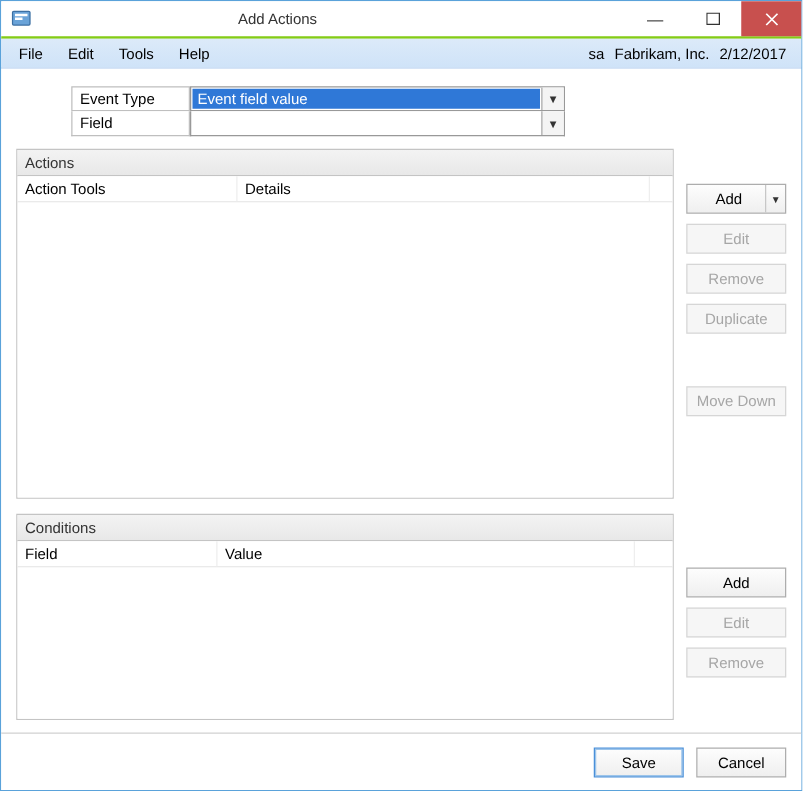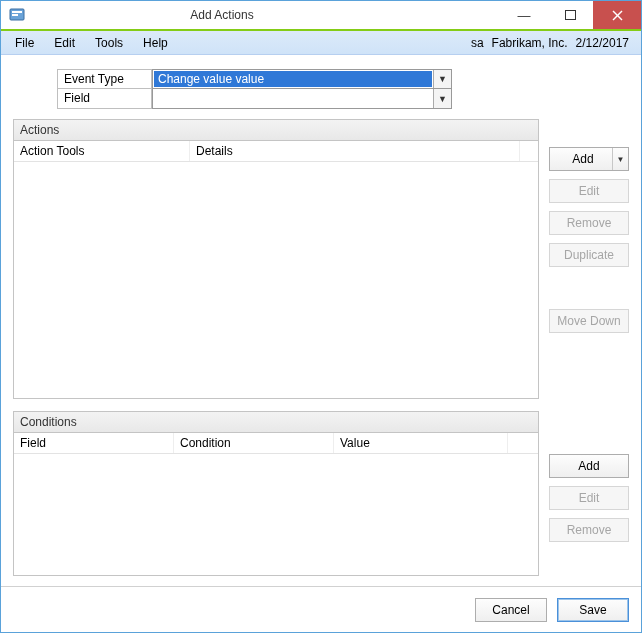--- a/index.html
+++ b/index.html
@@ -237,21 +237,21 @@
       <span>Fabrikam, Inc.</span>
       <span>2/12/2017</span>
     </div>
   </div>
 
   <div class="content">
 
     <div class="form-grid">
       <div class="lbl">Event Type</div>
       <div class="combo selected">
-        <div class="combo-text">Change value value</div>
+        <div class="combo-text">Event field value</div>
         <div class="combo-arrow">▼</div>
       </div>
       <div class="lbl" style="border-top:none">Field</div>
       <div class="combo second">
         <div class="combo-text"></div>
         <div class="combo-arrow">▼</div>
       </div>
     </div>
 
     <div class="main">
@@ -264,21 +264,20 @@
             <div class="col" style="flex:1">Details</div>
             <div class="col" style="width:18px;border-right:none"></div>
           </div>
           <div class="panel-body"></div>
         </div>
 
         <div class="panel conditions">
           <div class="panel-title">Conditions</div>
           <div class="panel-header-row">
             <div class="col" style="width:160px">Field</div>
-            <div class="col" style="width:160px">Condition</div>
             <div class="col" style="flex:1">Value</div>
             <div class="col" style="width:30px;border-right:none"></div>
           </div>
           <div class="panel-body"></div>
         </div>
       </div>
 
       <div class="right-col">
 
         <div class="btn split">
@@ -302,16 +301,16 @@
         <div class="spacer-sm"></div>
         <div class="btn disabled">Edit</div>
         <div class="spacer-sm"></div>
         <div class="btn disabled">Remove</div>
         <div style="height:34px"></div>
       </div>
     </div>
   </div>
 
   <div class="footer">
+    <div class="btn primary">Save</div>
     <div class="btn">Cancel</div>
-    <div class="btn primary">Save</div>
   </div>
 </div>
 
 </body></html>

